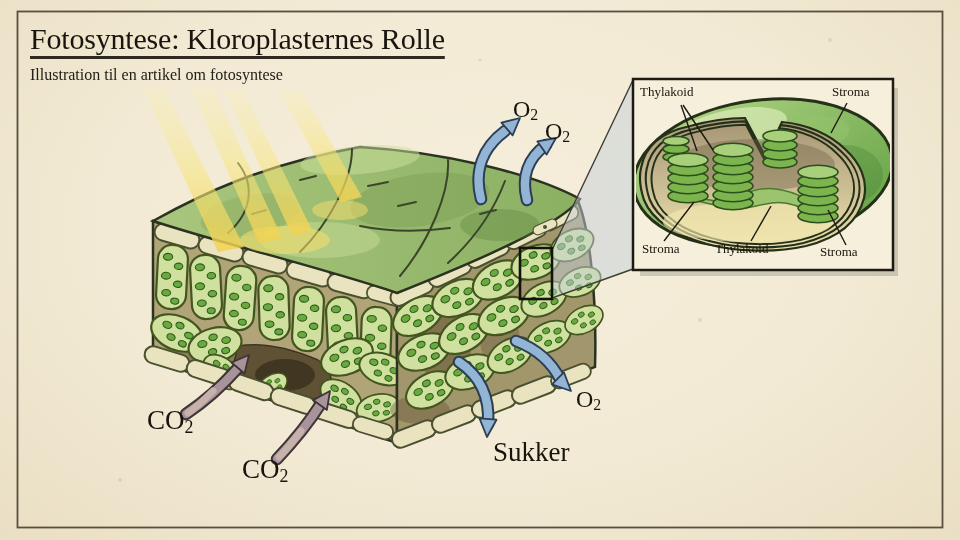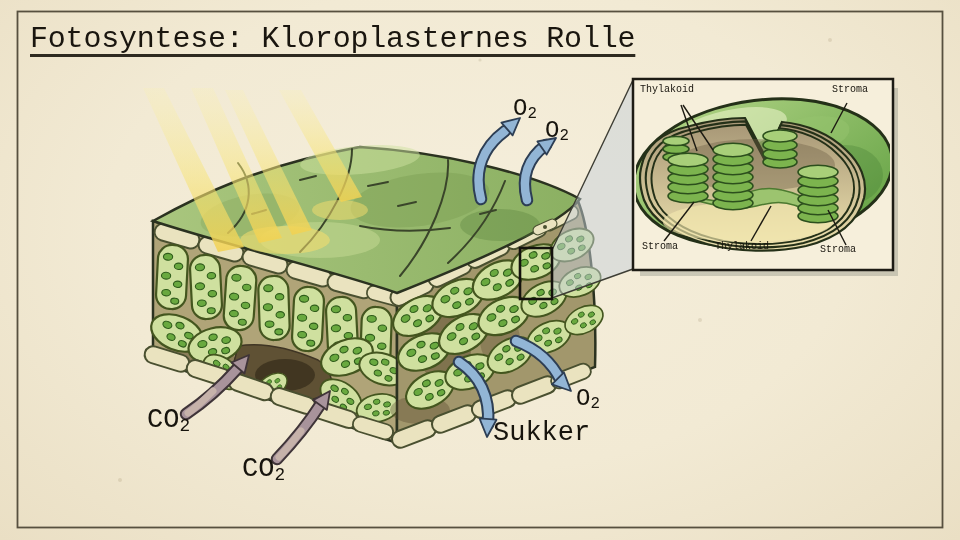--- a/index.html
+++ b/index.html
@@ -1,26 +1,26 @@
 <!DOCTYPE html>
 <html><head>
 <meta charset="utf-8">
 <style>
   html,body{margin:0;padding:0;background:#d8d2c0;}
   .page{position:relative;width:960px;height:540px;margin:0 auto;overflow:hidden;
         background:radial-gradient(ellipse at 50% 42%, #f5eedb 0%, #f2ead4 55%, #eadfc4 100%);
-        font-family:Liberation Mono, monospace;}
+        font-family:Liberation Serif, serif;}
   .art{position:absolute;left:0;top:0;width:960px;height:540px;}
   .hdr{position:absolute;left:30px;top:22px;z-index:5;}
   .title{font-size:30px;font-weight:500;color:#1a160f;letter-spacing:-0.2px;white-space:nowrap;
          text-decoration:underline;text-decoration-thickness:2.5px;text-underline-offset:7px;
          text-decoration-color:#2e2a20;}
   .subtitle{margin-top:10px;font-size:16px;color:#22201a;}
   .lbl{position:absolute;z-index:6;color:#17140d;white-space:nowrap;line-height:1;}
-  .f20{font-size:24px;} .f21{font-size:27px;} .f15{font-size:10px;}
+  .f20{font-size:24px;} .f21{font-size:27px;} .f15{font-size:13px;}
   .sub2{font-size:0.66em;vertical-align:-0.22em;}
 </style>
 </head>
 <body>
 
 <div class="page">
 
   <svg class="art" viewBox="0 0 960 540">
     <defs>
       <linearGradient id="rayGrad" x1="0" y1="0" x2="0" y2="1">
@@ -262,28 +262,29 @@
     <g fill="rgba(120,100,60,0.15)">
       <circle cx="830" cy="40" r="2"></circle>
         <circle cx="120" cy="480" r="2"></circle>
       <circle cx="700" cy="320" r="2"></circle>
         <circle cx="480" cy="60" r="1.6"></circle>
     </g>
   </svg>
 
   <div class="hdr">
     <div class="title">Fotosyntese: Kloroplasternes Rolle</div>
+    <div class="subtitle">Illustration til en artikel om fotosyntese</div>
   </div>
 
   <div class="lbl f20" style="left:513px;top:97px"><span>O</span><span class="sub2">2</span></div>
   <div class="lbl f20" style="left:545px;top:119px"><span>O</span><span class="sub2">2</span></div>
   <div class="lbl f20" style="left:576px;top:387px"><span>O</span><span class="sub2">2</span></div>
   <div class="lbl f21" style="left:147px;top:407px"><span>CO</span><span class="sub2">2</span></div>
   <div class="lbl f21" style="left:242px;top:456px"><span>CO</span><span class="sub2">2</span></div>
-  <div class="lbl f21" style="left:493px;top:420px">Sukker</div>
+  <div class="lbl f21" style="left:493px;top:439px">Sukker</div>
 
   <div class="lbl f15" style="left:640px;top:85px">Thylakoid</div>
   <div class="lbl f15" style="left:832px;top:85px">Stroma</div>
   <div class="lbl f15" style="left:642px;top:242px">Stroma</div>
   <div class="lbl f15" style="left:715px;top:242px">Thylakoid</div>
   <div class="lbl f15" style="left:820px;top:245px">Stroma</div>
 
 </div>
 
 </body></html>

